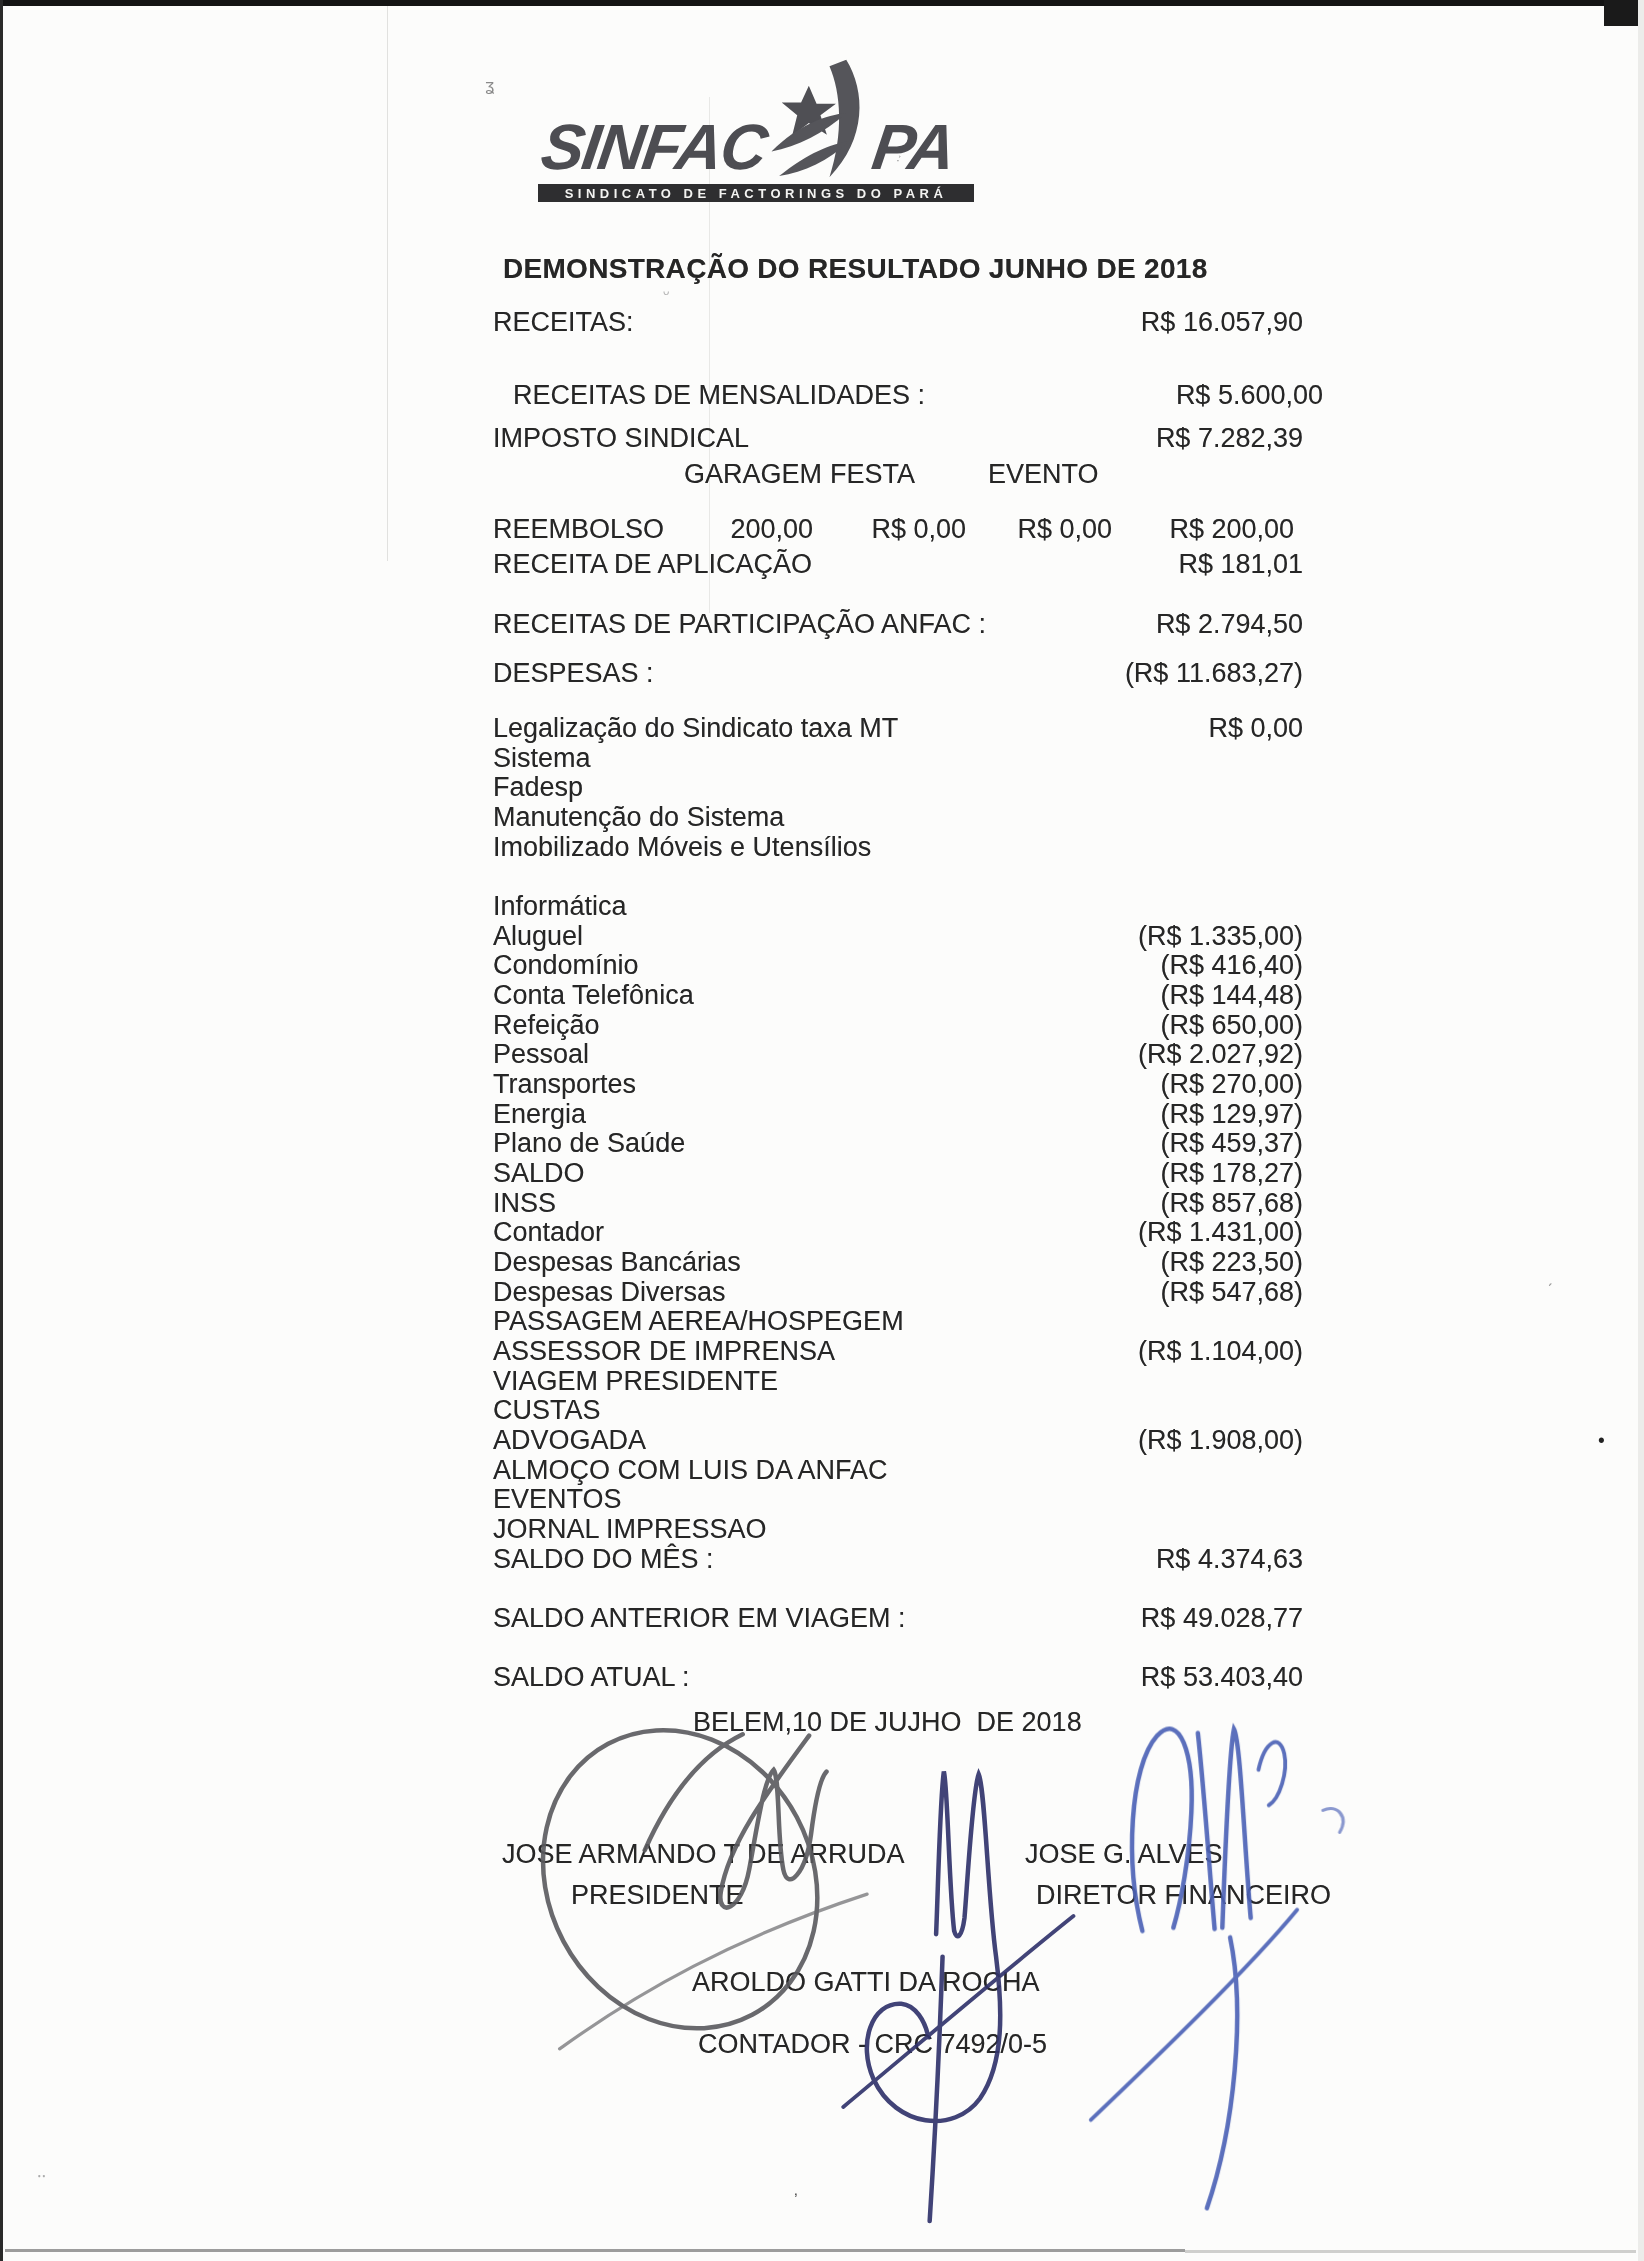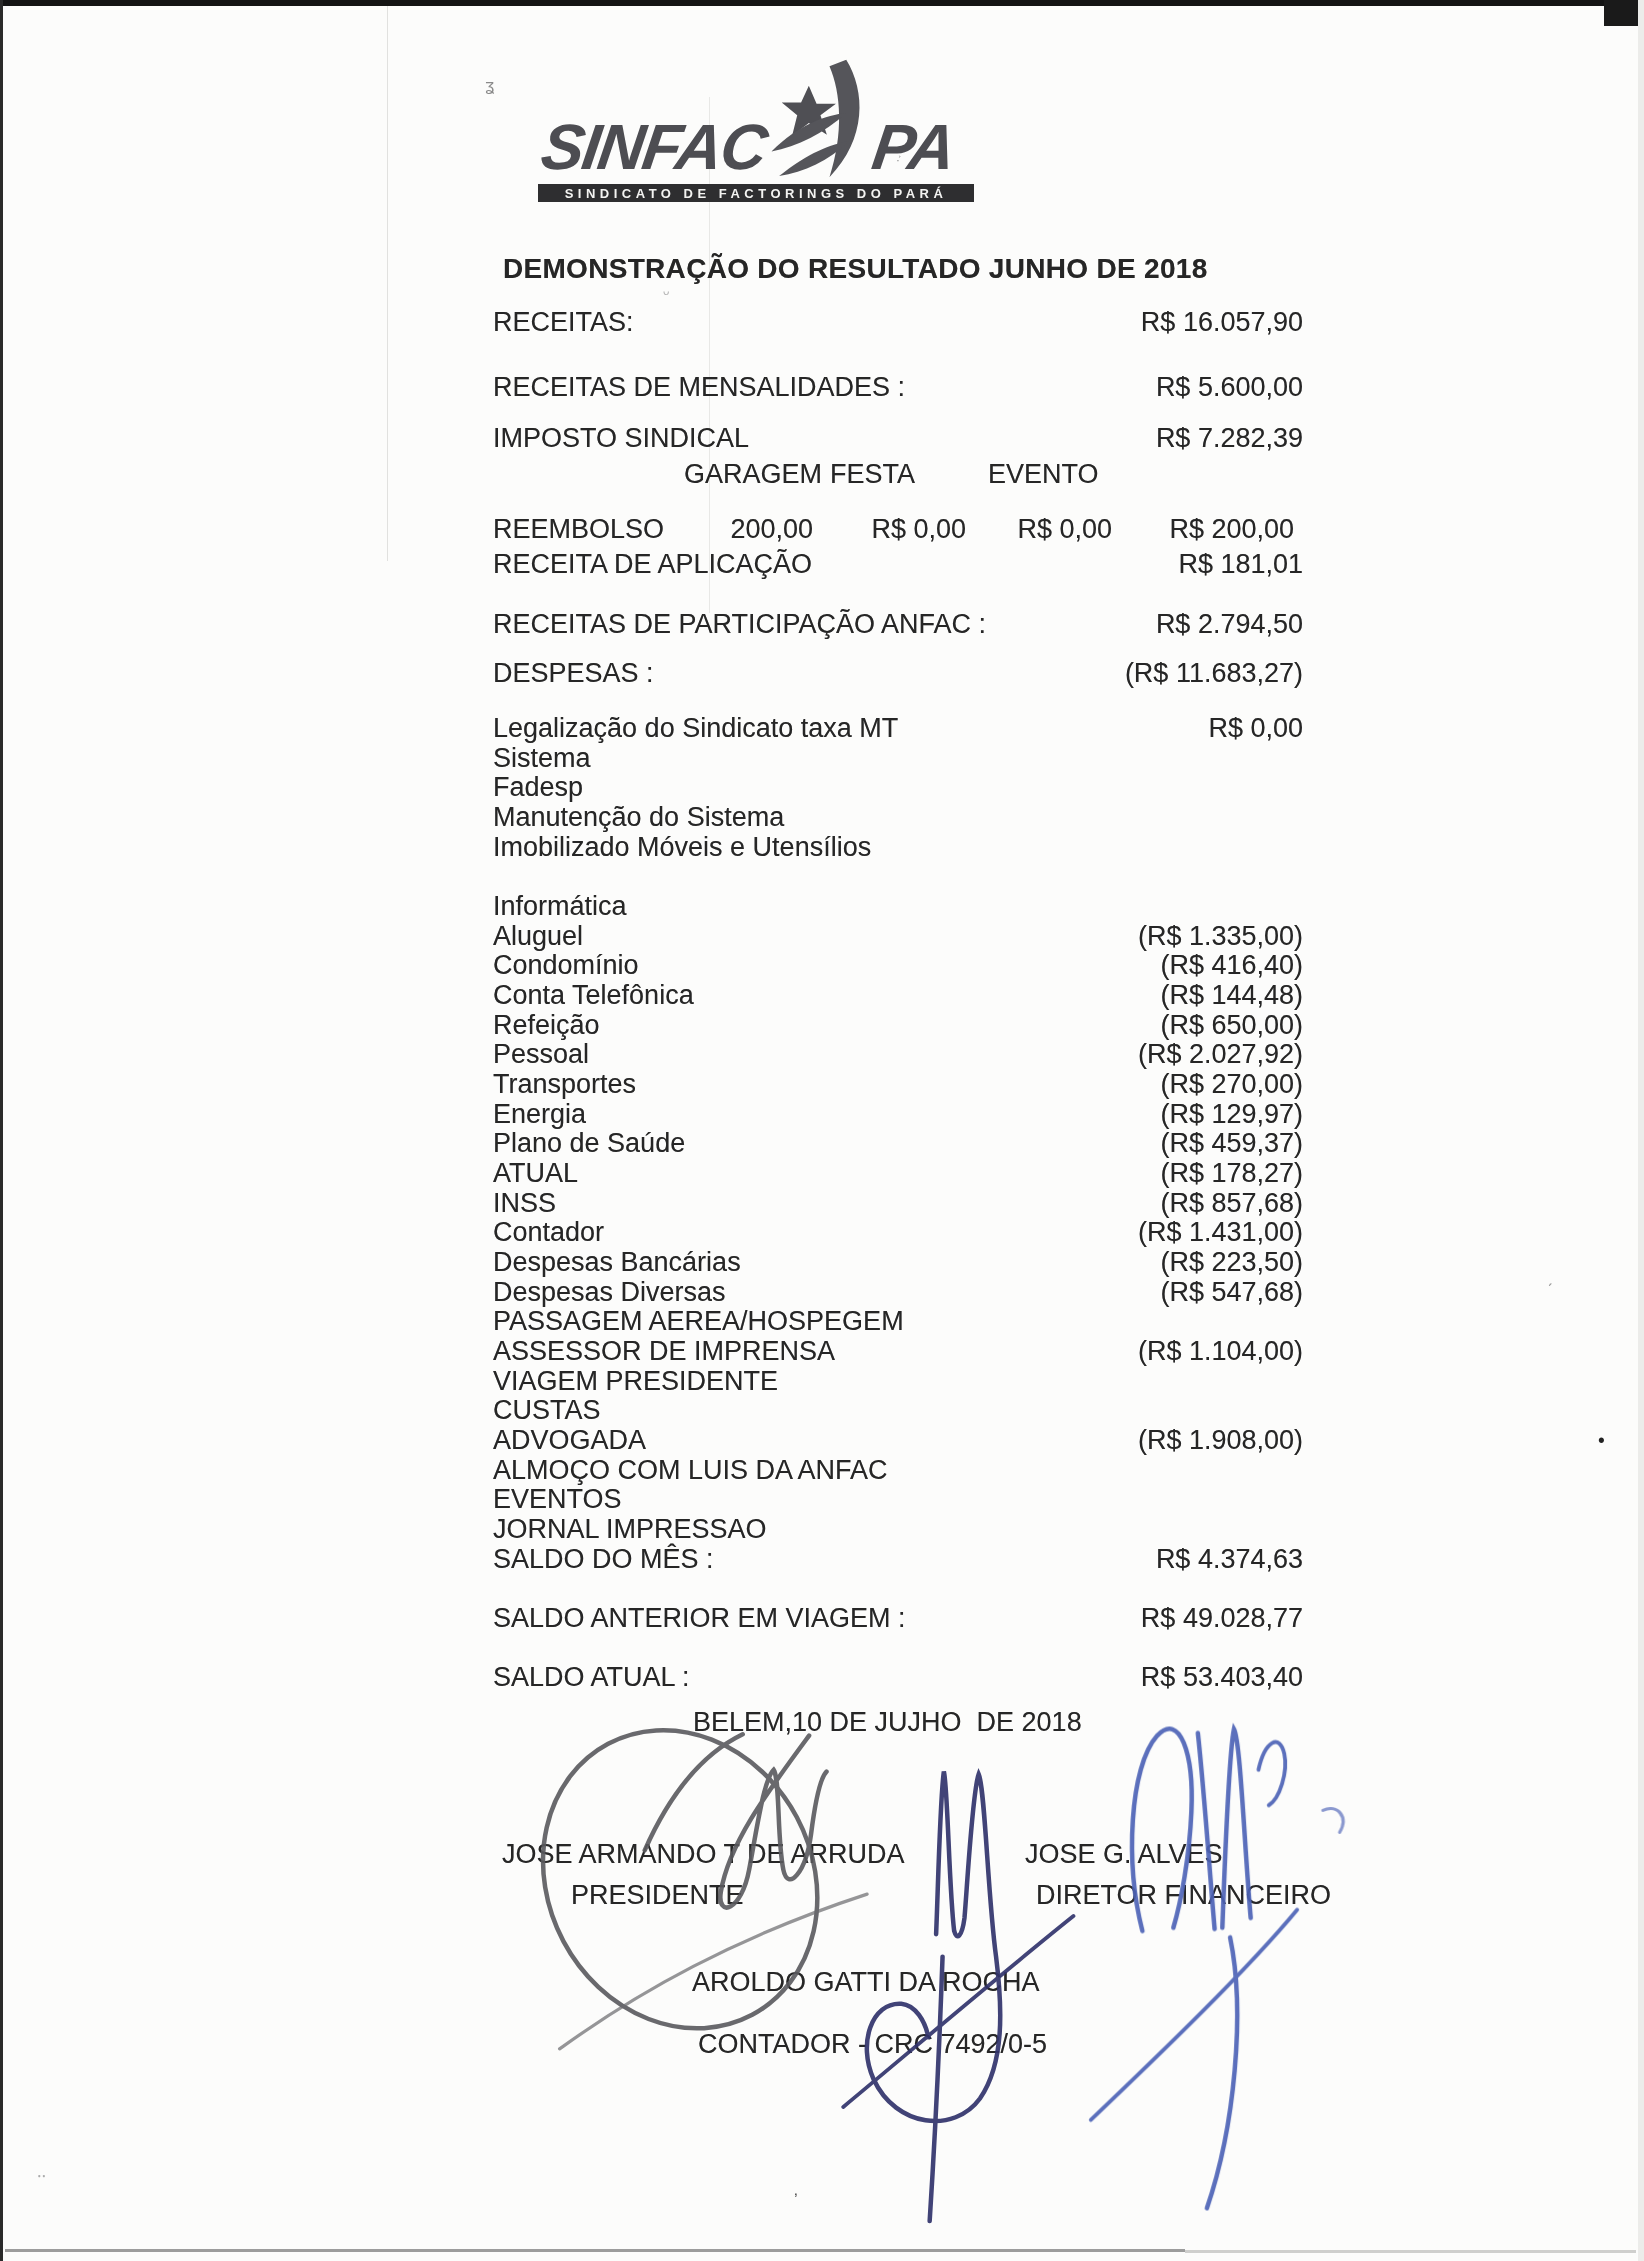--- a/index.html
+++ b/index.html
@@ -78,21 +78,21 @@
       <span>SINDICATO DE FACTORINGS DO PARÁ</span>
     </div>
   </div>
 
   <div class="title">DEMONSTRAÇÃO DO RESULTADO JUNHO DE 2018</div>
 
   <div class="line" style="top:307px;">
     <span class="lbl">RECEITAS:</span>
     <span class="val">R$ 16.057,90</span>
   </div>
-  <div class="line" style="top:372px;">
+  <div class="line" style="top:380px;margin-left:20px;">
     <span class="lbl">RECEITAS DE MENSALIDADES :</span>
     <span class="val">R$ 5.600,00</span>
   </div>
   <div class="line" style="top:423px;">
     <span class="lbl">IMPOSTO SINDICAL</span>
     <span class="val">R$ 7.282,39</span>
   </div>
 
   <div class="rline" style="top:459px;">
     <span style="left:191px;">GARAGEM</span>
@@ -171,21 +171,21 @@
     </div>
   <div class="line" style="top:1099px;">
       <span class="lbl">Energia</span>
       <span class="val">(R$ 129,97)</span>
     </div>
   <div class="line" style="top:1128px;">
       <span class="lbl">Plano de Saúde</span>
       <span class="val">(R$ 459,37)</span>
     </div>
   <div class="line" style="top:1158px;">
-      <span class="lbl">ATUAL</span>
+      <span class="lbl">SALDO</span>
       <span class="val">(R$ 178,27)</span>
     </div>
   <div class="line" style="top:1188px;">
       <span class="lbl">INSS</span>
       <span class="val">(R$ 857,68)</span>
     </div>
   <div class="line" style="top:1217px;">
       <span class="lbl">Contador</span>
       <span class="val">(R$ 1.431,00)</span>
     </div>

